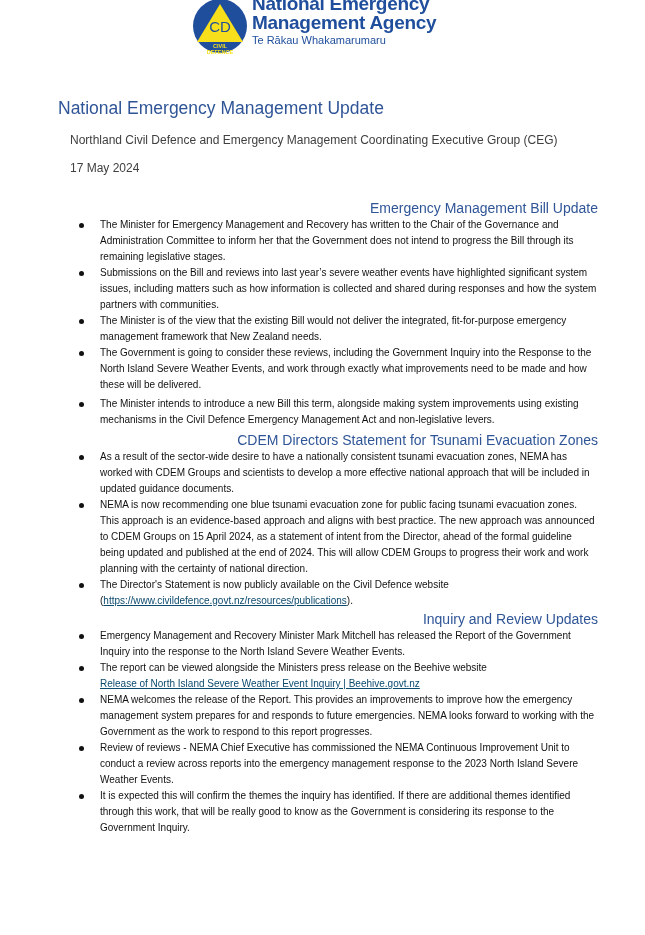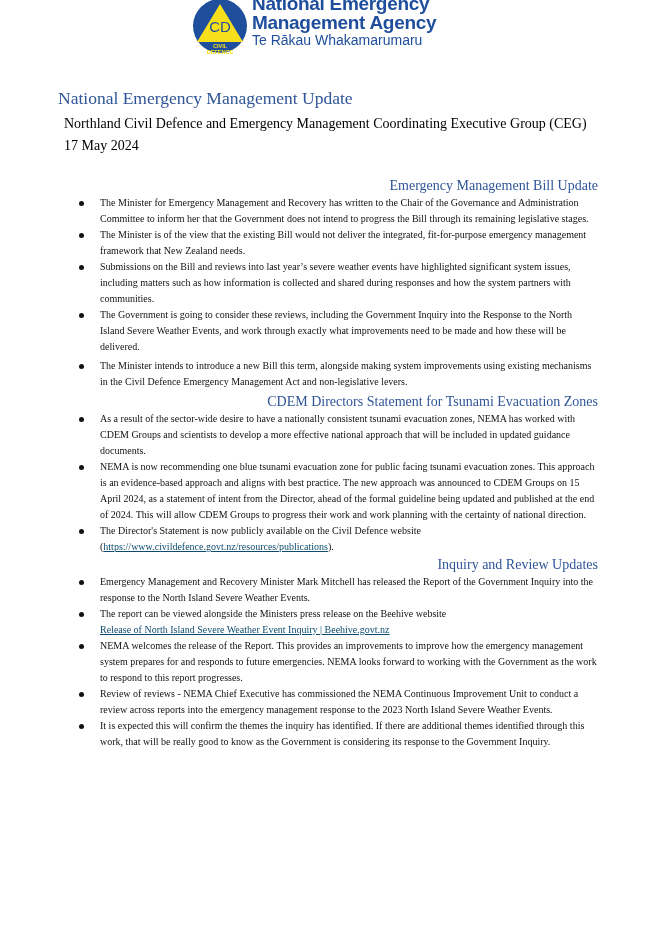--- a/index.html
+++ b/index.html
@@ -14,28 +14,28 @@
   .logo-badge { width: 60px; height: 64px; position: relative; }
   .logo-badge svg { display: block; }
   .logo-text { margin-left: 2px; margin-top: -6px; }
   .logo-line1, .logo-line2 {
     font-family: "Liberation Sans", sans-serif; font-weight: bold;
     color: #1f4e9c; font-size: 19px; line-height: 19px; letter-spacing: -0.3px;
     white-space: nowrap;
   }
   .logo-line3 {
     font-family: "Liberation Sans", sans-serif; color: #1f4e9c;
-    font-size: 14px; line-height: 14px; margin-top: 1px; white-space: nowrap;
+    font-size: 11px; line-height: 14px; margin-top: 1px; white-space: nowrap;
   }
-  .content { position: absolute; left: 58px; top: 86px; width: 540px; font-family: Liberation Serif, serif; }
+  .content { position: absolute; left: 58px; top: 96px; width: 540px; }
   .doc-title {
     color: #2f5597; font-size: 17.5px; line-height: 24px; margin: 0; font-weight: normal;
   }
   .doc-sub {
-    color: #000000; font-size: 14px; line-height: 16px; margin: 6px; white-space: nowrap;
+    color: #404040; font-size: 12px; line-height: 16px; margin: 12px; white-space: nowrap;
   }
   .section-h {
     color: #2f5597; font-size: 14px; line-height: 18px; margin: 0; font-weight: normal;
     white-space: nowrap;
     text-align: right;
   }
   ul.bullets { list-style: none; margin: 0; padding: 0; }
   ul.bullets li {
     position: relative; padding-left: 42px; font-size: 10px; line-height: 16px;
     color: #111111;
@@ -70,22 +70,22 @@
 
 <div class="content">
   <h1 class="doc-title">National Emergency Management Update</h1>
   <p class="doc-sub">Northland Civil Defence and Emergency Management Coordinating Executive Group (CEG)</p>
   <p class="doc-sub">17 May 2024</p>
 
   <section class="s1">
     <h2 class="section-h">Emergency Management Bill Update</h2>
     <ul class="bullets">
       <li><span class="dot"></span><span>The Minister for Emergency Management and Recovery has written to the Chair of the Governance and Administration Committee to inform her that the Government does not intend to progress the Bill through its remaining legislative stages.</span></li>
+      <li><span class="dot"></span><span>Submissions on the Bill and reviews into last year’s severe weather events have highlighted significant system issues, including matters such as how information is collected and shared during responses and how the system partners with communities.</span></li>
       <li><span class="dot"></span><span>The Minister is of the view that the existing Bill would not deliver the integrated, fit-for-purpose emergency management framework that New Zealand needs.</span></li>
-      <li><span class="dot"></span><span>Submissions on the Bill and reviews into last year’s severe weather events have highlighted significant system issues, including matters such as how information is collected and shared during responses and how the system partners with communities.</span></li>
       <li><span class="dot"></span><span>The Government is going to consider these reviews, including the Government Inquiry into the Response to the North Island Severe Weather Events, and work through exactly what improvements need to be made and how these will be delivered.</span></li>
       <li class="gap-l"><span class="dot"></span><span>The Minister intends to introduce a new Bill this term, alongside making system improvements using existing mechanisms in the Civil Defence Emergency Management Act and non-legislative levers.</span></li>
     </ul>
   </section>
 
   <section style="margin-top:3px">
     <h2 class="section-h">CDEM Directors Statement for Tsunami Evacuation Zones</h2>
     <ul class="bullets">
       <li><span class="dot"></span><span>As a result of the sector-wide desire to have a nationally consistent tsunami evacuation zones, NEMA has worked with CDEM Groups and scientists to develop a more effective national approach that will be included in updated guidance documents.</span></li>
       <li><span class="dot"></span><span>NEMA is now recommending one blue tsunami evacuation zone for public facing tsunami evacuation zones. This approach is an evidence-based approach and aligns with best practice. The new approach was announced to CDEM Groups on 15 April 2024, as a statement of intent from the Director, ahead of the formal guideline being updated and published at the end of 2024. This will allow CDEM Groups to progress their work and work planning with the certainty of national direction.</span></li>

